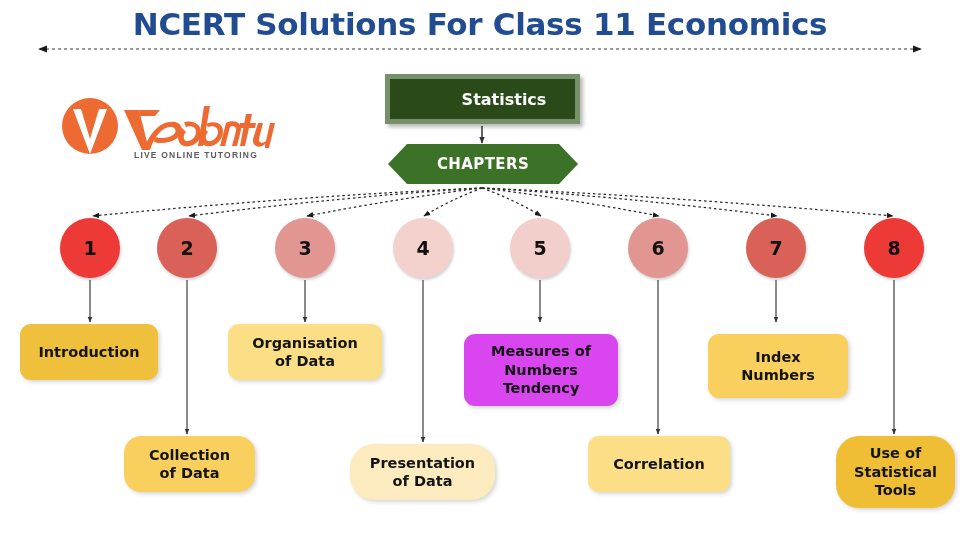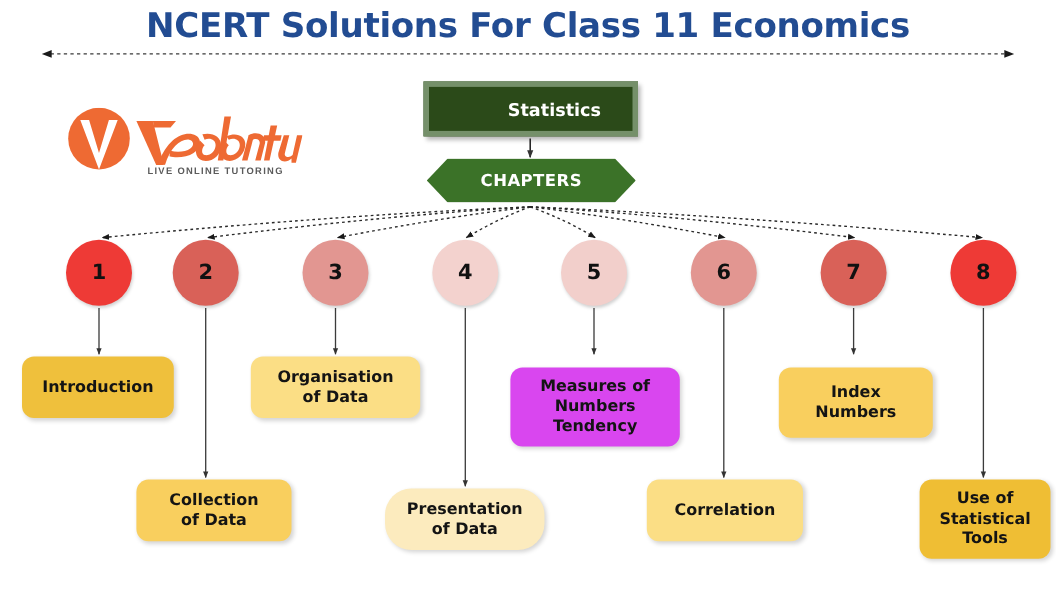--- a/index.html
+++ b/index.html
@@ -267,39 +267,39 @@
     </span>
   </div>
 
   <div class="topic-box" style="left: 708px; top: 334px; width: 140px; height: 64px; background: rgb(249, 207, 94);">
     <span>
       <span>Index</span><br>
       <span>Numbers</span>
     </span>
   </div>
 
-  <div class="topic-box" style="left: 124px; top: 436px; width: 141px; height: 56px; background: rgb(249, 207, 94);">
+  <div class="topic-box" style="left: 124px; top: 436px; width: 131px; height: 56px; background: rgb(249, 207, 94); border-radius: 17px;">
     <span>
       <span>Collection</span><br>
       <span>of Data</span>
     </span>
   </div>
 
   <div class="topic-box" style="left: 350px; top: 444px; width: 145px; height: 56px; background: rgb(252, 235, 190); border-radius: 24px;">
     <span>
       <span>Presentation</span><br>
       <span>of Data</span>
     </span>
   </div>
 
   <div class="topic-box" style="left: 588px; top: 436px; width: 142px; height: 56px; background: rgb(251, 222, 133);">
     <span>Correlation</span>
   </div>
 
-  <div class="topic-box" style="left: 836px; top: 436px; width: 119px; height: 72px; background: rgb(239, 190, 52);">
+  <div class="topic-box" style="left: 836px; top: 436px; width: 119px; height: 72px; background: rgb(239, 190, 52); border-radius: 23px;">
     <span>
       <span>Use of</span><br>
       <span>Statistical</span><br>
       <span>Tools</span>
     </span>
   </div>
 
 </div>
 
 </body></html>

